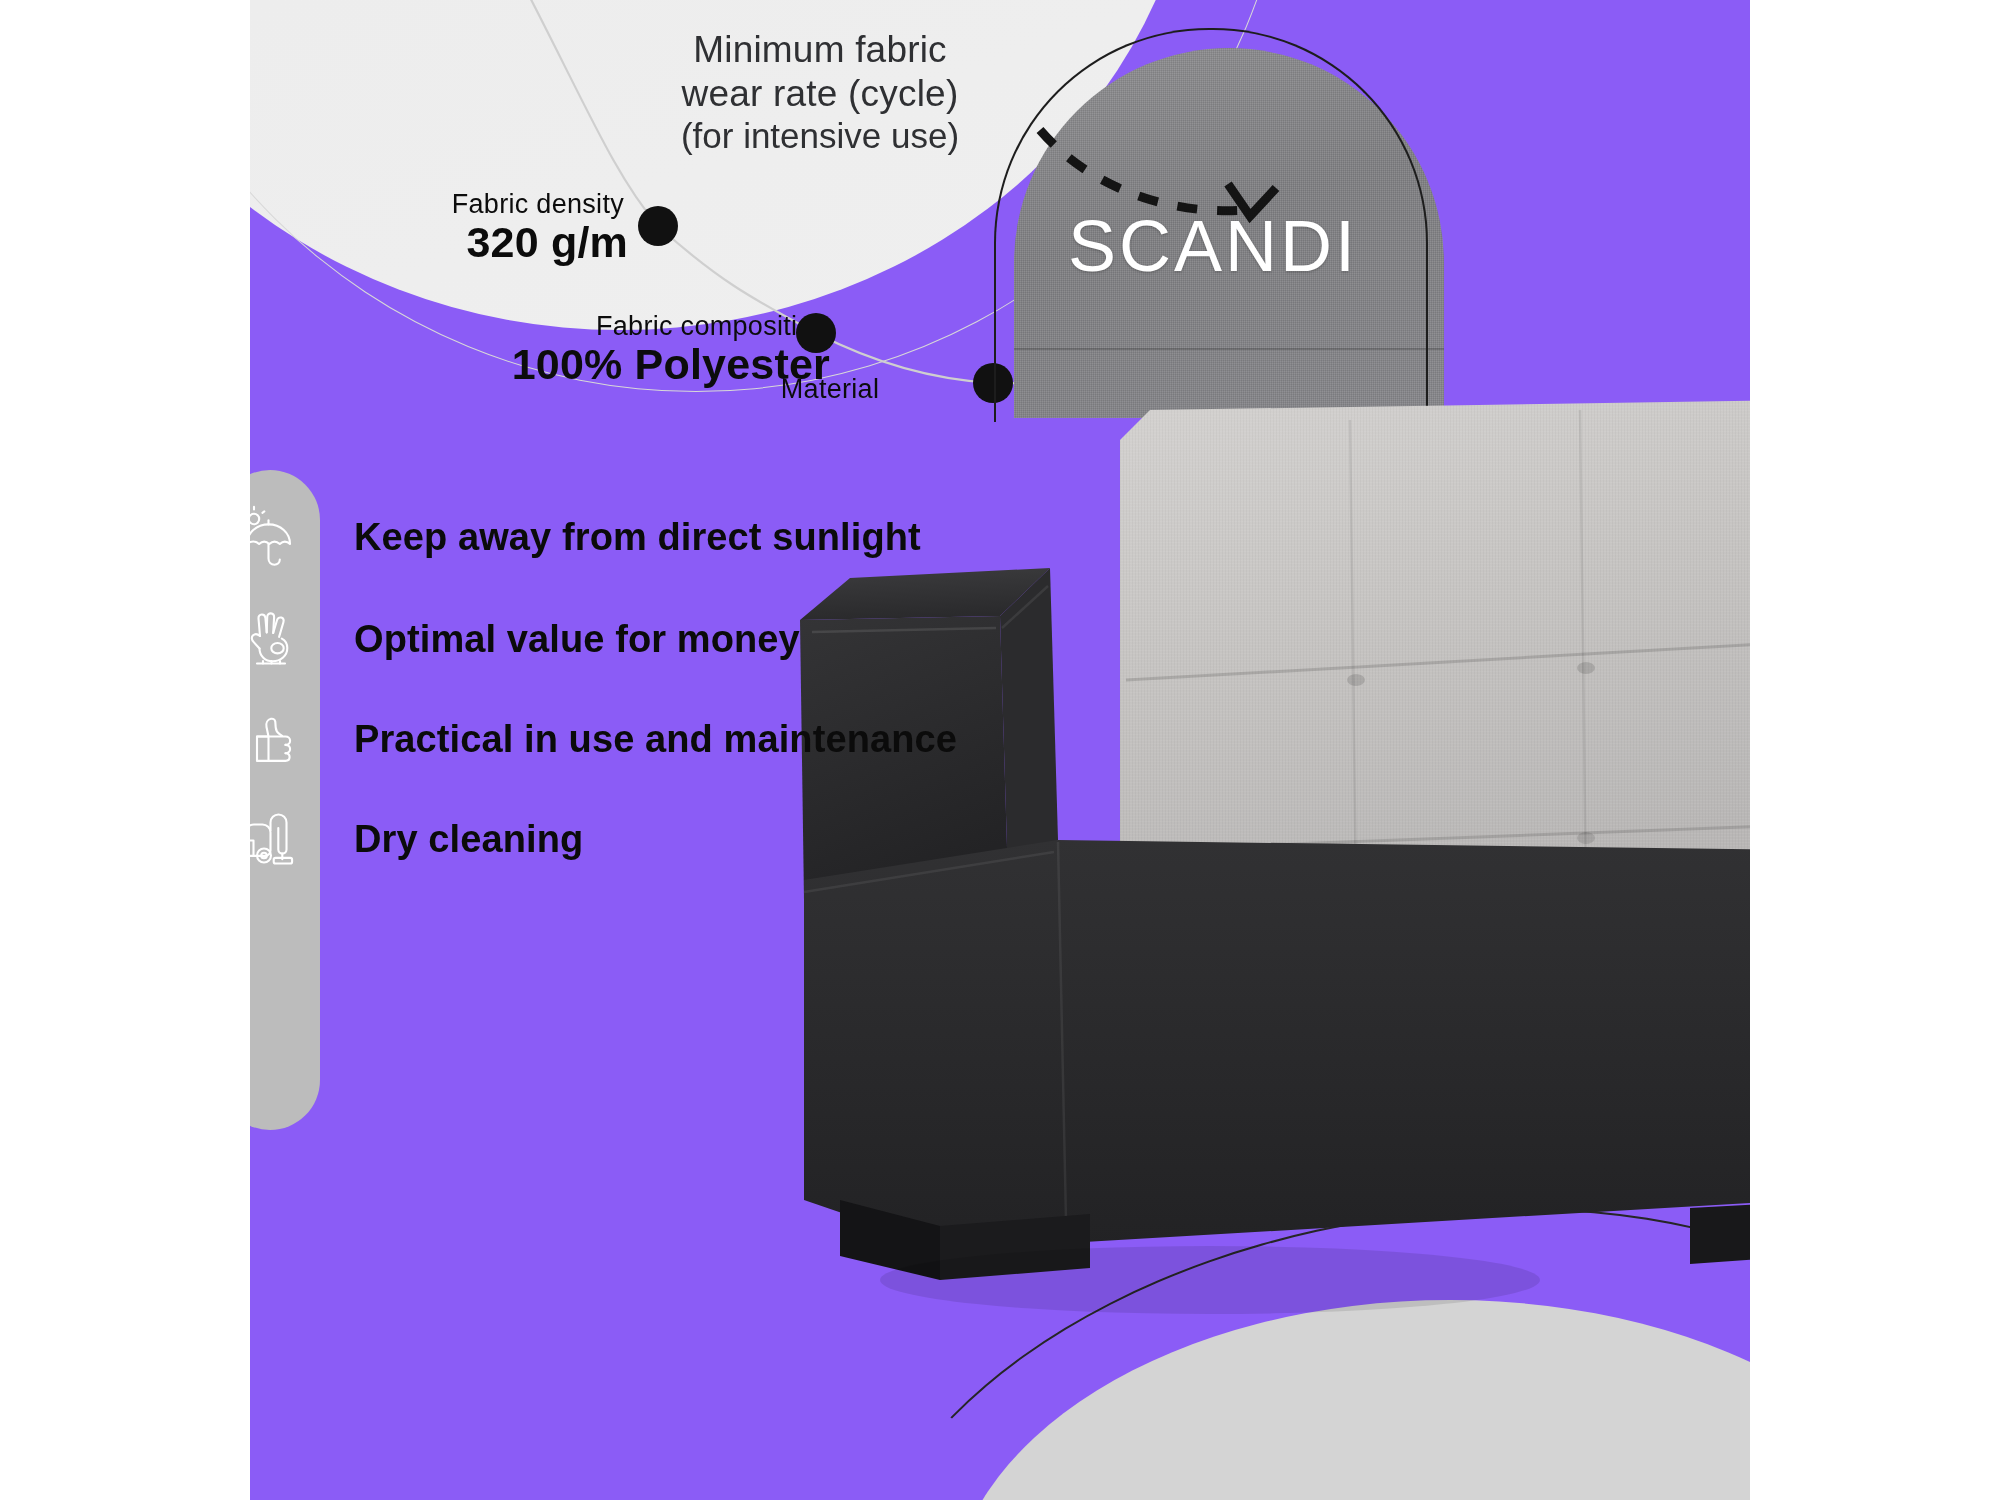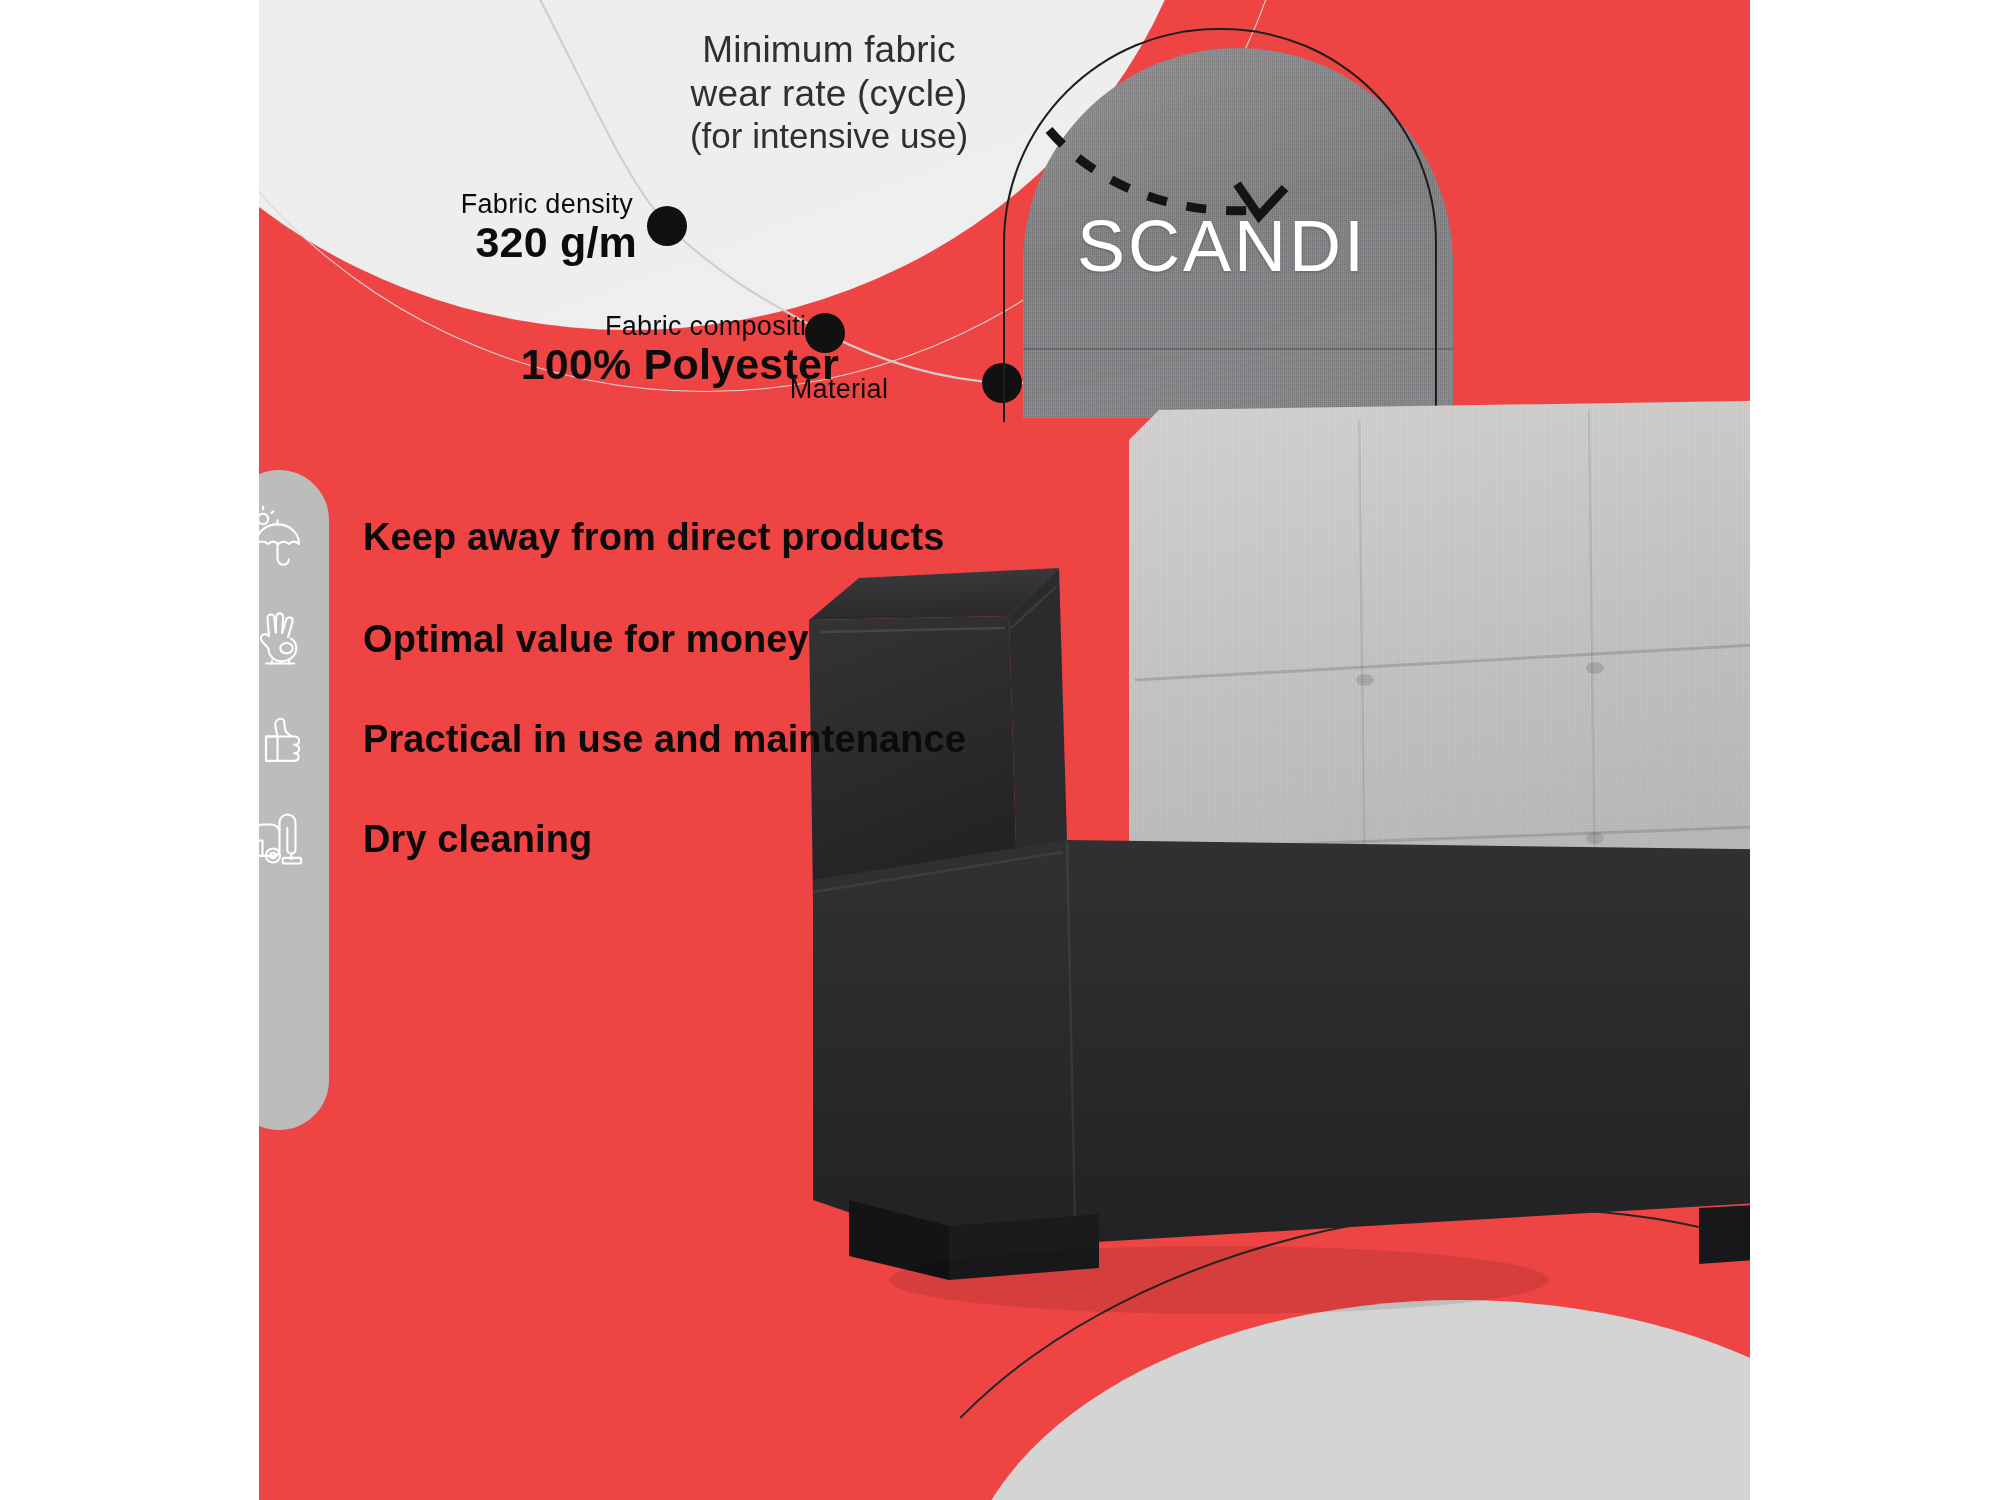--- a/index.html
+++ b/index.html
@@ -6,21 +6,21 @@
   body{
     width:2000px;height:1500px;overflow:hidden;
     background:#ffffff;
     font-family:"Liberation Sans",sans-serif;
   }
   #stage{position:relative;width:2000px;height:1500px;background:#ffffff;}
 
   
   #canvas{
     position:absolute;left:250px;top:0;width:1500px;height:1500px;
-    background:#ef4444;overflow:hidden;margin-left:9px;
+    background:#8b5cf6;overflow:hidden;
   }
 
   
   .blob-grey{
     position:absolute;border-radius:50%;
     background:#eeeeee;
   }
   .blob-top{
     left:-210px;top:-740px;width:1160px;height:1070px;
     background:linear-gradient(160deg,#eeeeee 0%,#ededed 55%,#efefef 100%);
@@ -254,21 +254,21 @@
       <div class="care-row r1">
         <div class="care-icon">
           <svg width="66" height="66" viewBox="0 0 66 66" fill="none" stroke="#ffffff" stroke-width="2.1" stroke-linecap="round" stroke-linejoin="round">
             <circle cx="17" cy="15" r="5.2"></circle>
             <path d="M17 5.5v-2.6M8.6 9.2 6.6 7.8M8.0 19.5l-2.1 1.1M25.4 8.8l1.9-1.4"></path>
             <path d="M10 40c0-11 9.5-19.6 21.5-19.6S53 29 53 40c-3.4-3.2-6.8-3.2-10.2 0-3.5-3.2-7-3.2-10.5 0-3.4-3.2-6.8-3.2-10.2 0C18.7 36.8 14 36.8 10 40Z"></path>
             <path d="M31.5 40v14.5c0 3.6 2.6 6.2 5.9 6.2 3.2 0 5.4-2.1 5.4-5.1"></path>
             <path d="M31.5 20.4v-4"></path>
           </svg>
         </div>
-        <div class="care-text">Keep away from direct products</div>
+        <div class="care-text">Keep away from direct sunlight</div>
       </div>
 
       <div class="care-row r2">
         <div class="care-icon">
           <svg width="66" height="66" viewBox="0 0 66 66" fill="none" stroke="#ffffff" stroke-width="2.1" stroke-linecap="round" stroke-linejoin="round">
             <path d="M23 30 21.5 12.5c-.2-2.2 1.2-3.9 3.2-4 2-.1 3.5 1.4 3.7 3.5l1.3 14.4"></path>
             <path d="M29.7 26.4 30.2 11c.1-2.2 1.7-3.7 3.7-3.6 2 .1 3.3 1.8 3.2 4l-.9 15.6"></path>
             <path d="M36.2 27 40 14.2c.6-2.1 2.4-3.2 4.3-2.6 1.9.6 2.7 2.6 2.1 4.7l-4.3 14.6"></path>
             <path d="M23 30c-2.4-2.1-5-2.4-6.9-.7-1.9 1.7-1.6 4.4.4 6.6l6 6.6"></path>
             <path d="M22.5 42.5c0 7.6 5.8 12.8 13 12.8 8.4 0 14.8-5.7 14.8-13.3 0-4.5-2.2-7.7-5.5-9.4"></path>

